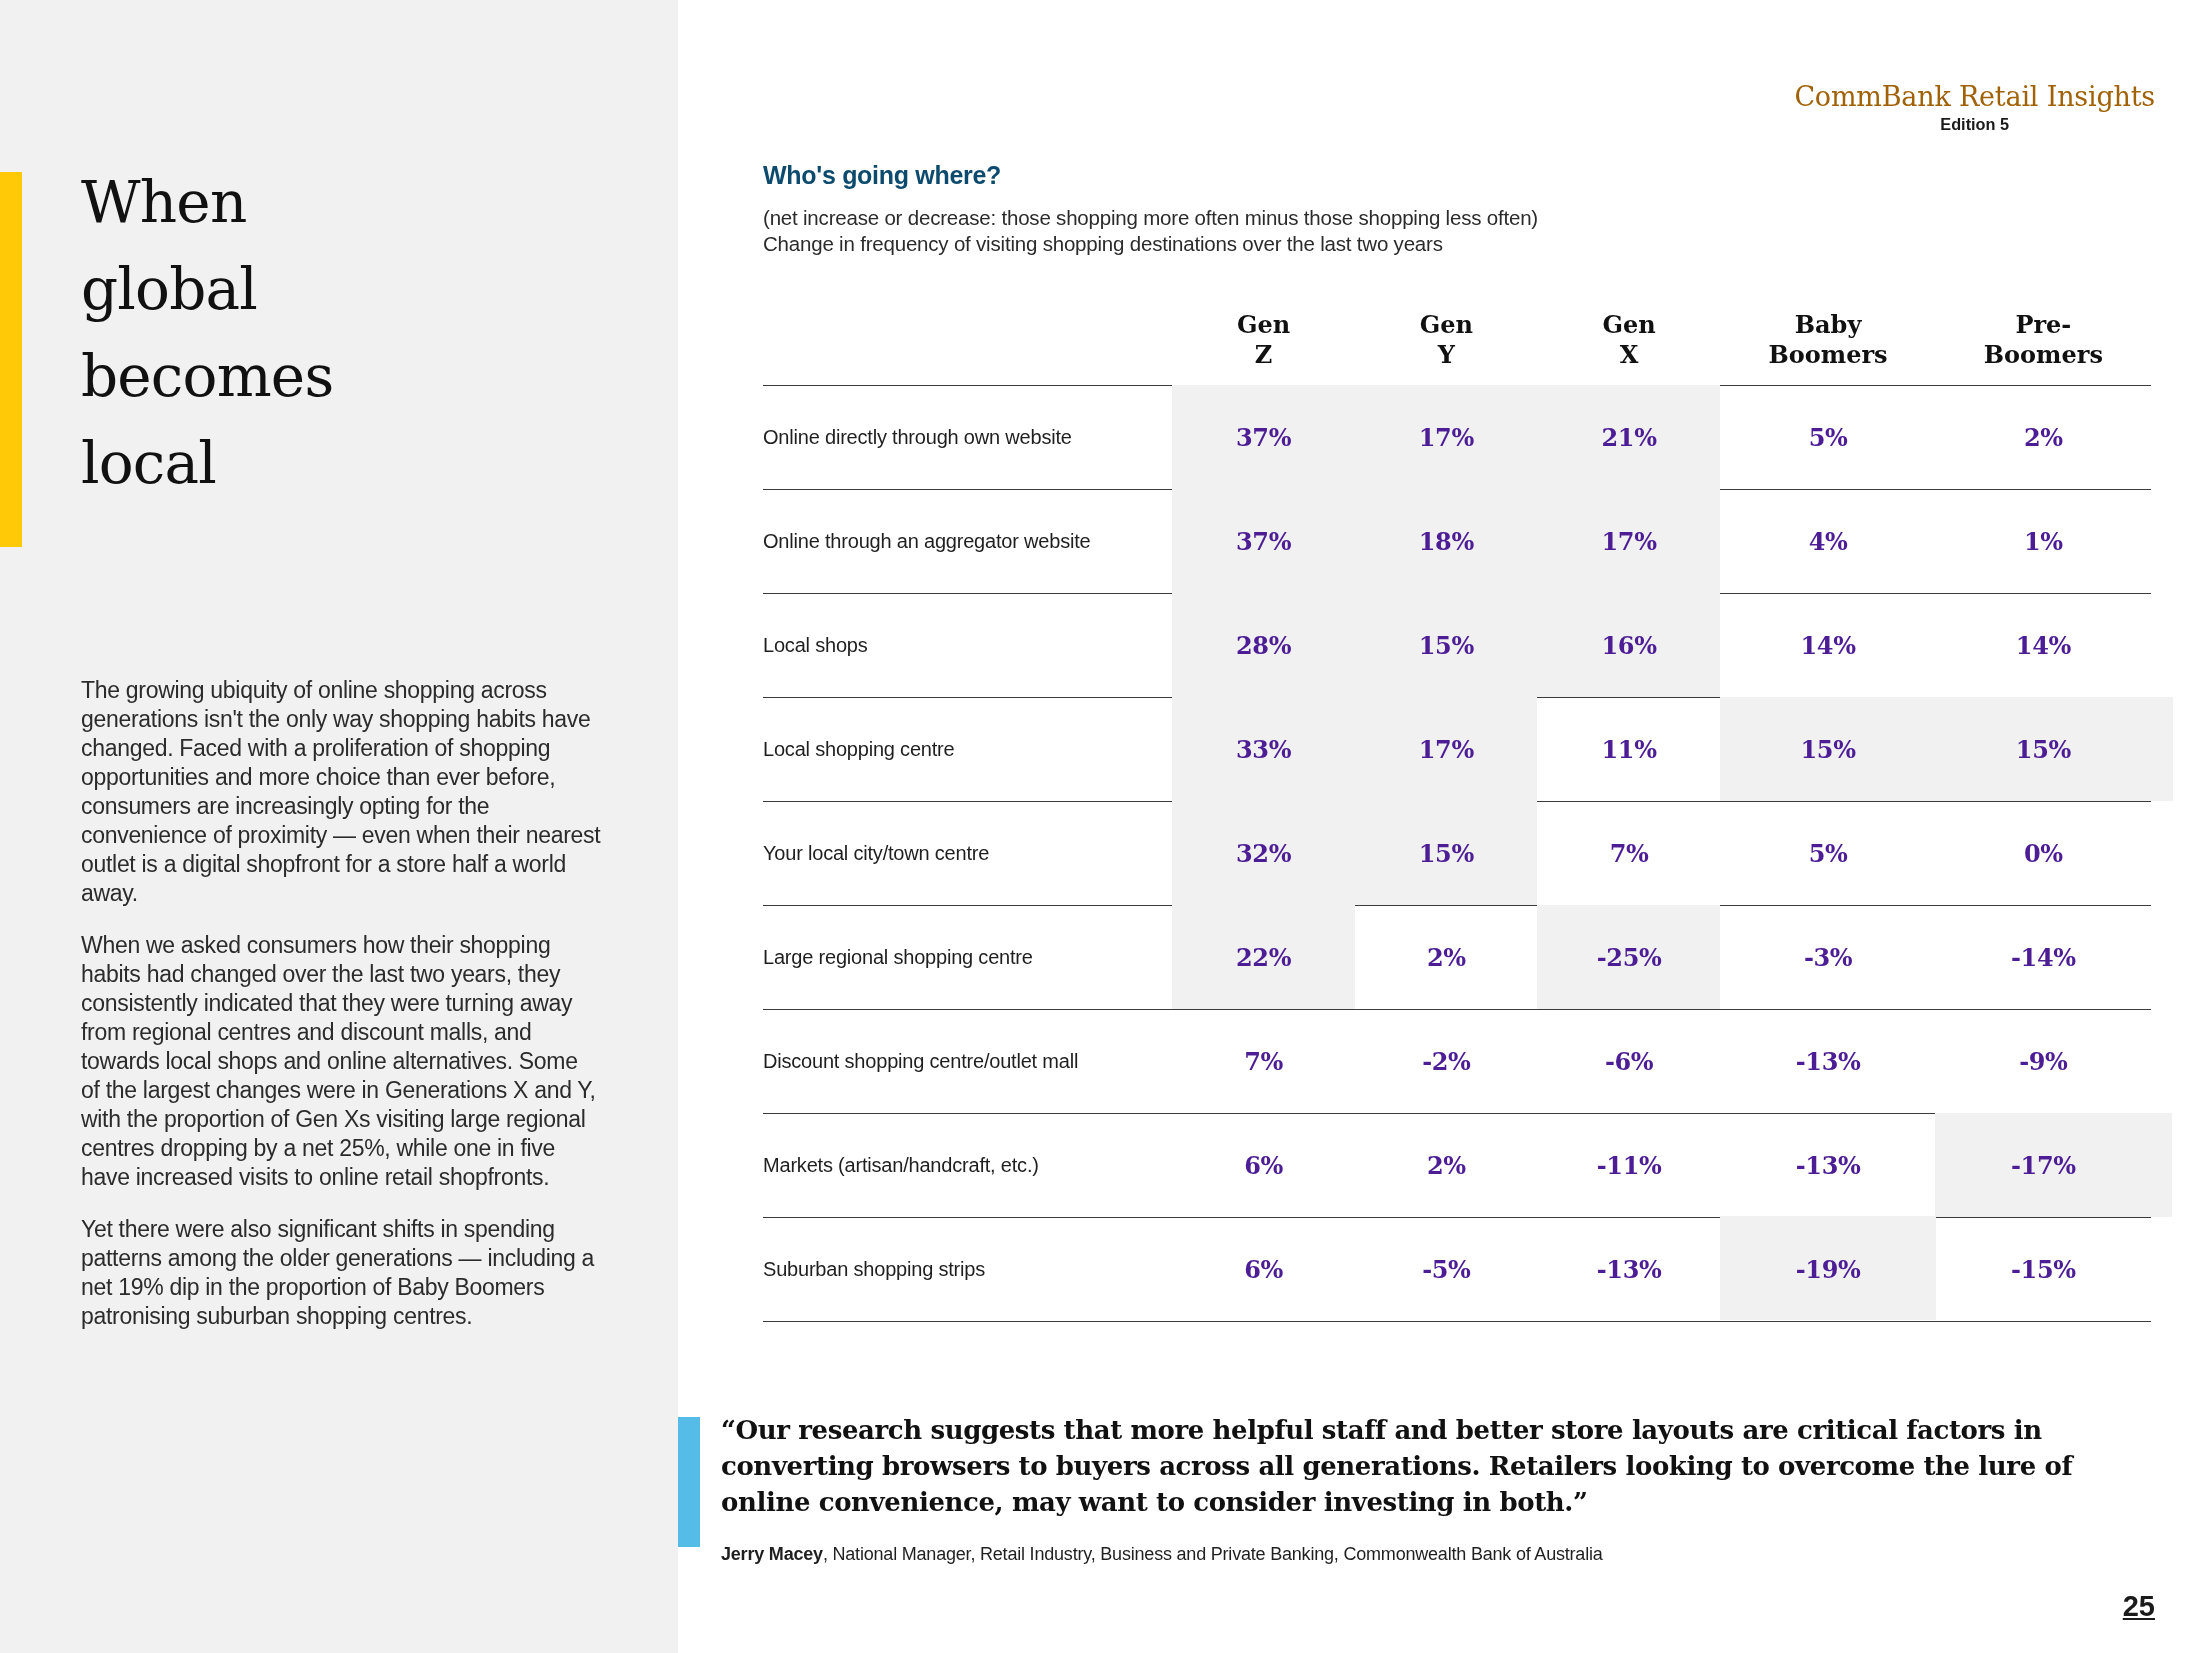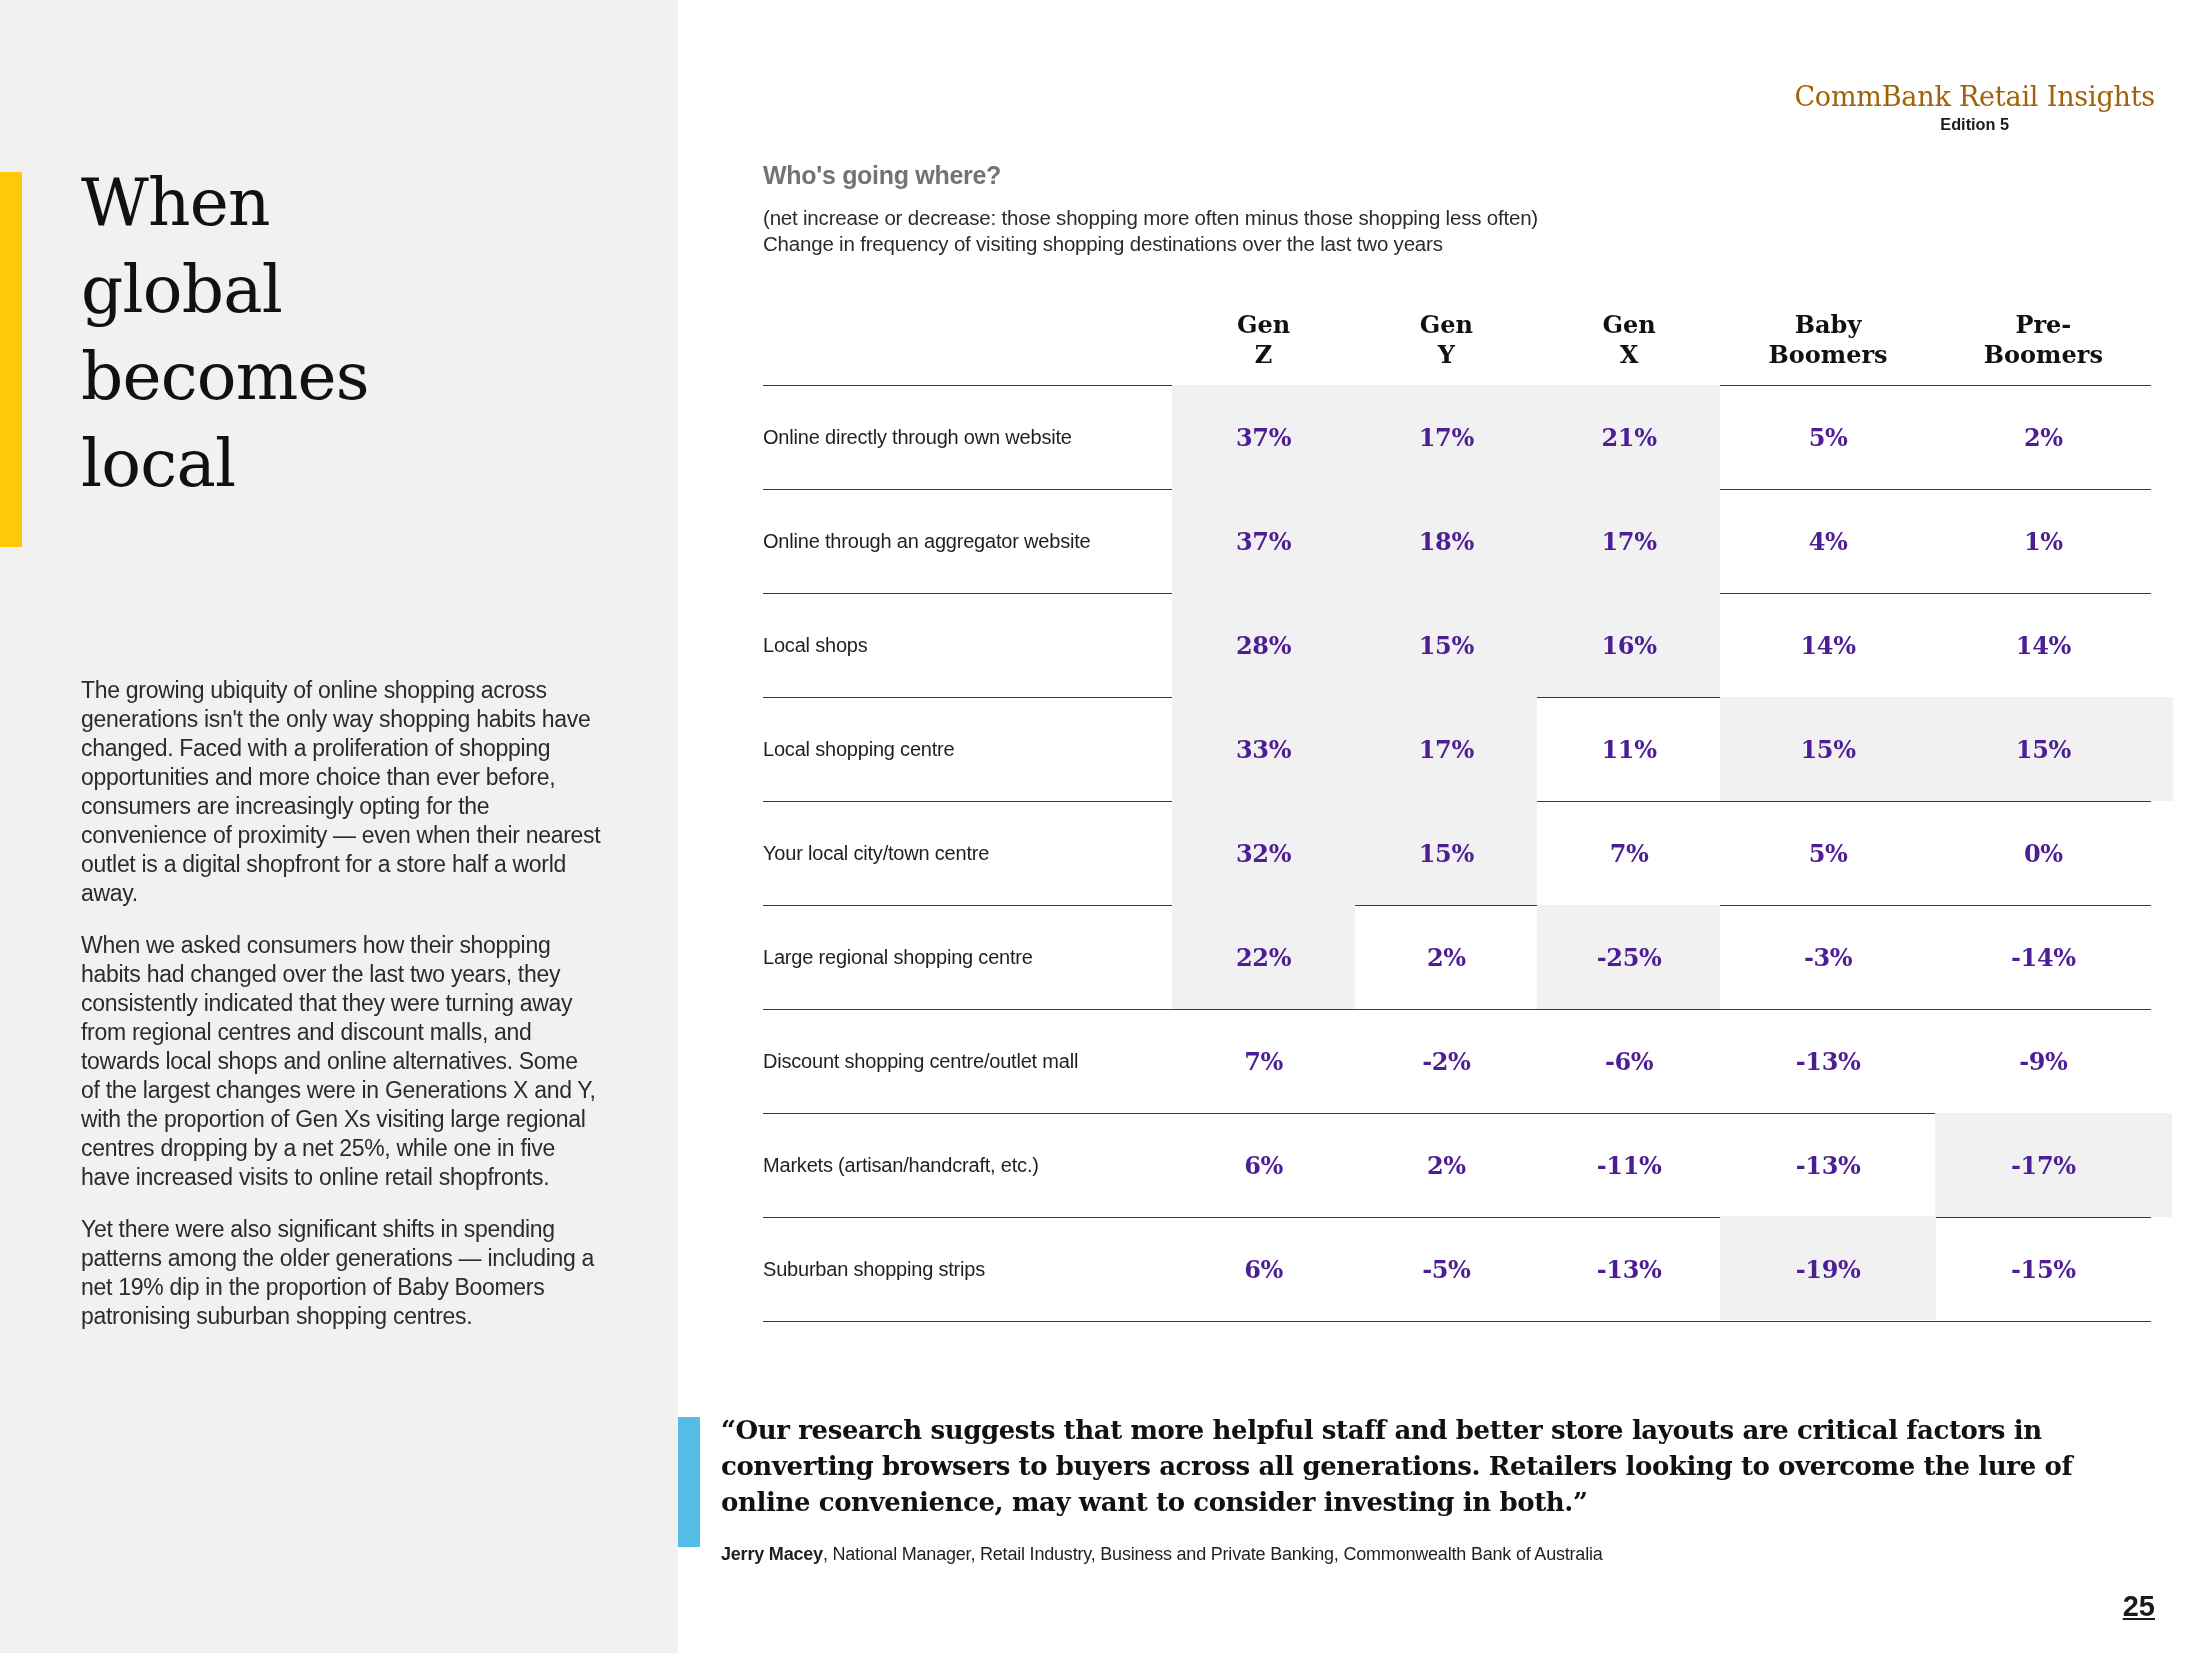--- a/index.html
+++ b/index.html
@@ -21,21 +21,21 @@
   #accent-bar-yellow{
     position:absolute; left:0; top:172px;
     width:22px; height:375px;
     background:#FFC907;
   }
   #page-title{
     position:absolute; left:81px; top:159px;
     width:543px;
     font-family:"DejaVu Serif", serif;
     font-weight:400;
-    font-size:66px;
+    font-size:58px;
     line-height:87px;
     letter-spacing:-0.8px;
     color:#111111;
   }
   #intro-copy{
     position:absolute; left:81px; top:676px;
     width:521px;
   }
   #intro-copy p{
     font-family:"Liberation Sans", sans-serif;
@@ -74,21 +74,21 @@
     margin-top:2.3px;
     text-align:center;
   }
 
   #section-heading{
     position:absolute; left:85px; top:161px;
     font-family:"Liberation Sans", sans-serif;
     font-weight:bold;
     font-size:25px;
     letter-spacing:-0.3px;
-    color:#737373;
+    color:#0c4a6e;
     text-align:center;
   }
   #section-subtitle{
     position:absolute; left:85px; top:205px;
     font-family:"Liberation Sans", sans-serif;
     font-size:20.5px;
     line-height:26px;
     color:#2b2b2b;
     letter-spacing:-0.2px;
   }

